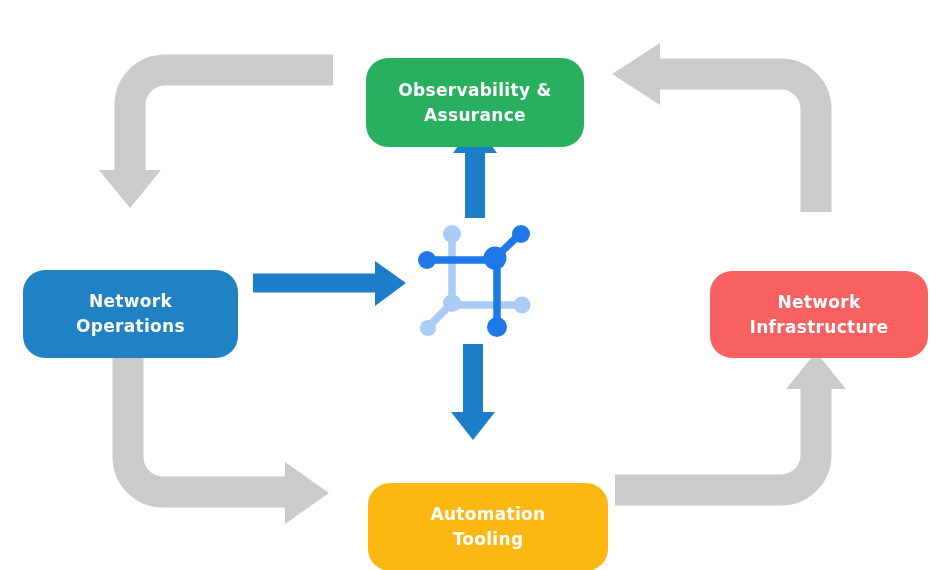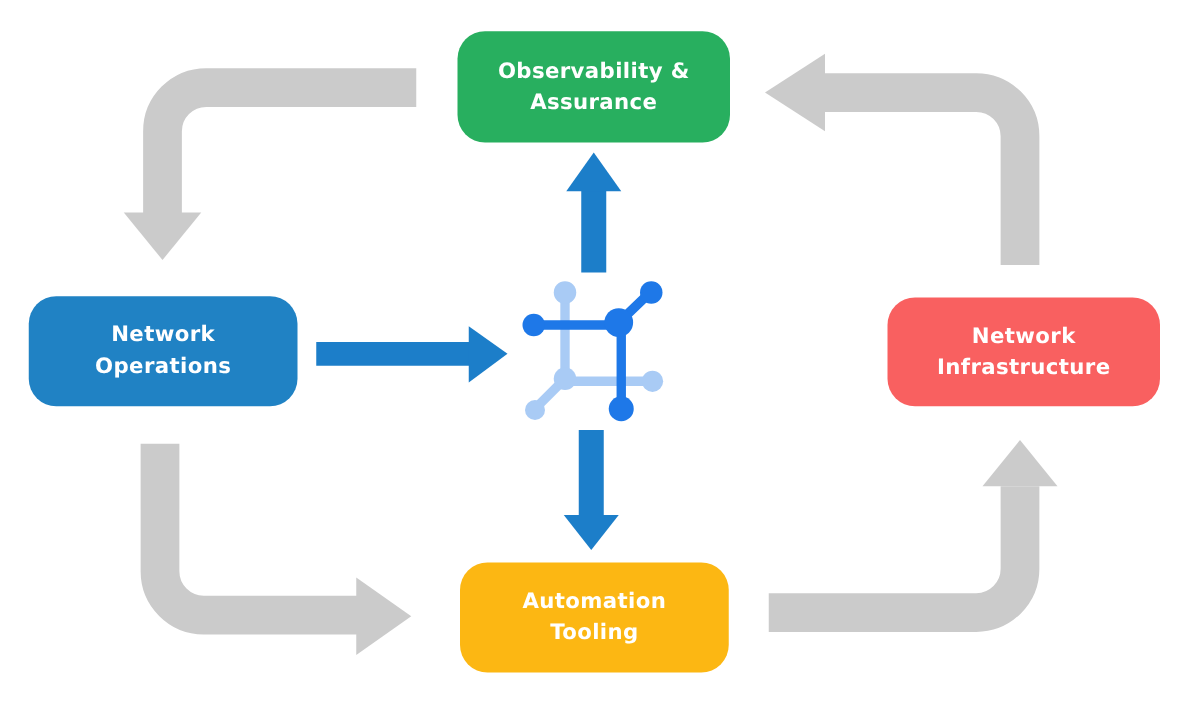--- a/index.html
+++ b/index.html
@@ -56,25 +56,26 @@
     display: flex;
     align-items: center;
     justify-content: center;
     text-align: center;
     color: var(--label_text);
     font-size: 17px;
     font-weight: 600;
     line-height: 1.45;
     letter-spacing: 0.3px;
     white-space: pre-line;
+    margin-top: 33px;
   }
   .box-observability        { left: 366px; top: 25px;  width: 218px; height: 89px; background: var(--box_green); }
   .box-network-operations   { left: 23px;  top: 237px; width: 215px; height: 88px; background: var(--box_blue); }
   .box-network-infrastructure{ left: 710px; top: 238px; width: 218px; height: 87px; background: var(--box_red); }
-  .box-automation-tooling   { left: 368px; top: 450px; width: 215px; height: 88px; background: var(--box_yellow); }
+  .box-automation-tooling   { left: 368px; top: 450px; width: 240px; height: 88px; background: var(--box_yellow); }
 </style>
 </head>
 <body>
 
 <div class="stage">
 
   <svg class="arrow-layer" viewBox="0 0 948 570">
 
     <g>
       <path class="cycle-arrow" d="M 333 70 H 165 A 35 35 0 0 0 130 105 V 171"></path>

